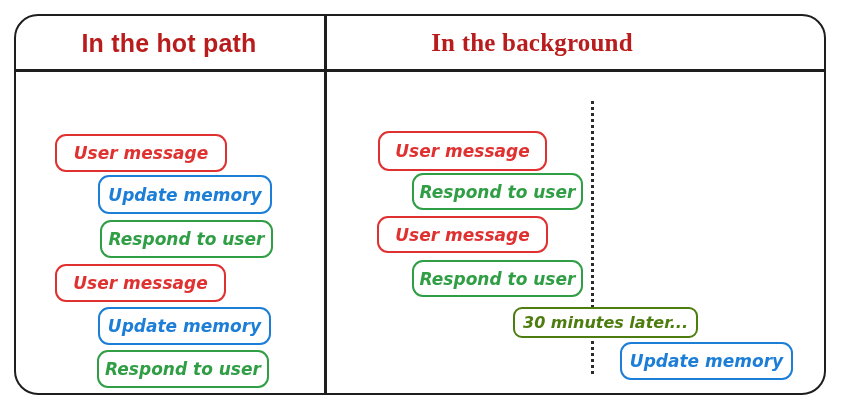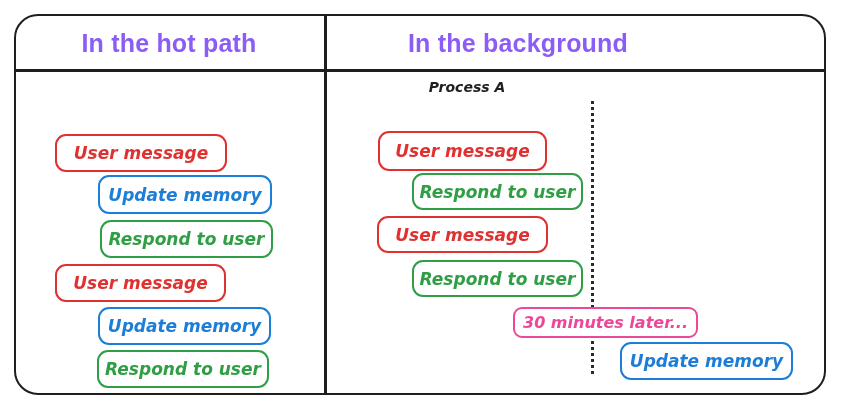--- a/index.html
+++ b/index.html
@@ -37,26 +37,26 @@
     background: #1e1e1e;
   }
   .panel-title {
     position: absolute;
     top: 28px;
     height: 30px;
     line-height: 30px;
     text-align: center;
     font-size: 25px;
     font-weight: 600;
-    color: #8b5cf6;
+    color: #b91c1c;
     letter-spacing: 0.2px;
     font-family: "Liberation Sans", sans-serif;
   }
   .panel-title.left  { left: 14px;  width: 310px; }
-  .panel-title.right { left: 314px; width: 408px; }
+  .panel-title.right { left: 328px; width: 408px; font-family: Liberation Serif, serif; }
 
   .hand {
     font-family: "DejaVu Sans", sans-serif;
     font-style: italic;
     font-weight: bold;
   }
   .box {
     position: absolute;
     box-sizing: border-box;
     border: 2.6px solid currentColor;
@@ -98,25 +98,24 @@
   <div class="panel-title left">In the hot path</div>
   <div class="panel-title right">In the background</div>
 
   <div class="box hand" style="left: 55px; top: 110px; width: 172px; height: 38px; color: rgb(224, 49, 49);">User message</div>
   <div class="box hand" style="left: 98px; top: 151px; width: 174px; height: 39px; color: rgb(28, 126, 214);">Update memory</div>
   <div class="box hand" style="left: 100px; top: 196px; width: 173px; height: 38px; color: rgb(47, 158, 68);">Respond to user</div>
   <div class="box hand" style="left: 55px; top: 240px; width: 171px; height: 38px; color: rgb(224, 49, 49);">User message</div>
   <div class="box hand" style="left: 98px; top: 283px; width: 173px; height: 38px; color: rgb(28, 126, 214);">Update memory</div>
   <div class="box hand" style="left: 97px; top: 326px; width: 172px; height: 38px; color: rgb(47, 158, 68);">Respond to user</div>
 
-  <div class="process-label hand" style="left:402px; top:78px;">Process A</div>
   <div class="dotline"></div>
 
   <div class="box hand" style="left: 378px; top: 107px; width: 169px; height: 40px; color: rgb(224, 49, 49);">User message</div>
   <div class="box hand" style="left: 412px; top: 149px; width: 171px; height: 37px; color: rgb(47, 158, 68);">Respond to user</div>
   <div class="box hand" style="left: 377px; top: 192px; width: 171px; height: 37px; color: rgb(224, 49, 49);">User message</div>
   <div class="box hand" style="left: 412px; top: 236px; width: 171px; height: 37px; color: rgb(47, 158, 68);">Respond to user</div>
 
-  <div class="box hand marker" style="left: 513px; top: 283px; width: 185px; height: 31px; color: #ec4899;">30 minutes later...</div>
+  <div class="box hand marker" style="left: 513px; top: 283px; width: 185px; height: 31px; color: #4d7c0f;">30 minutes later...</div>
 
   <div class="box hand" style="left: 620px; top: 318px; width: 173px; height: 38px; color: rgb(28, 126, 214);">Update memory</div>
 
 </div>
 
 </body></html>

